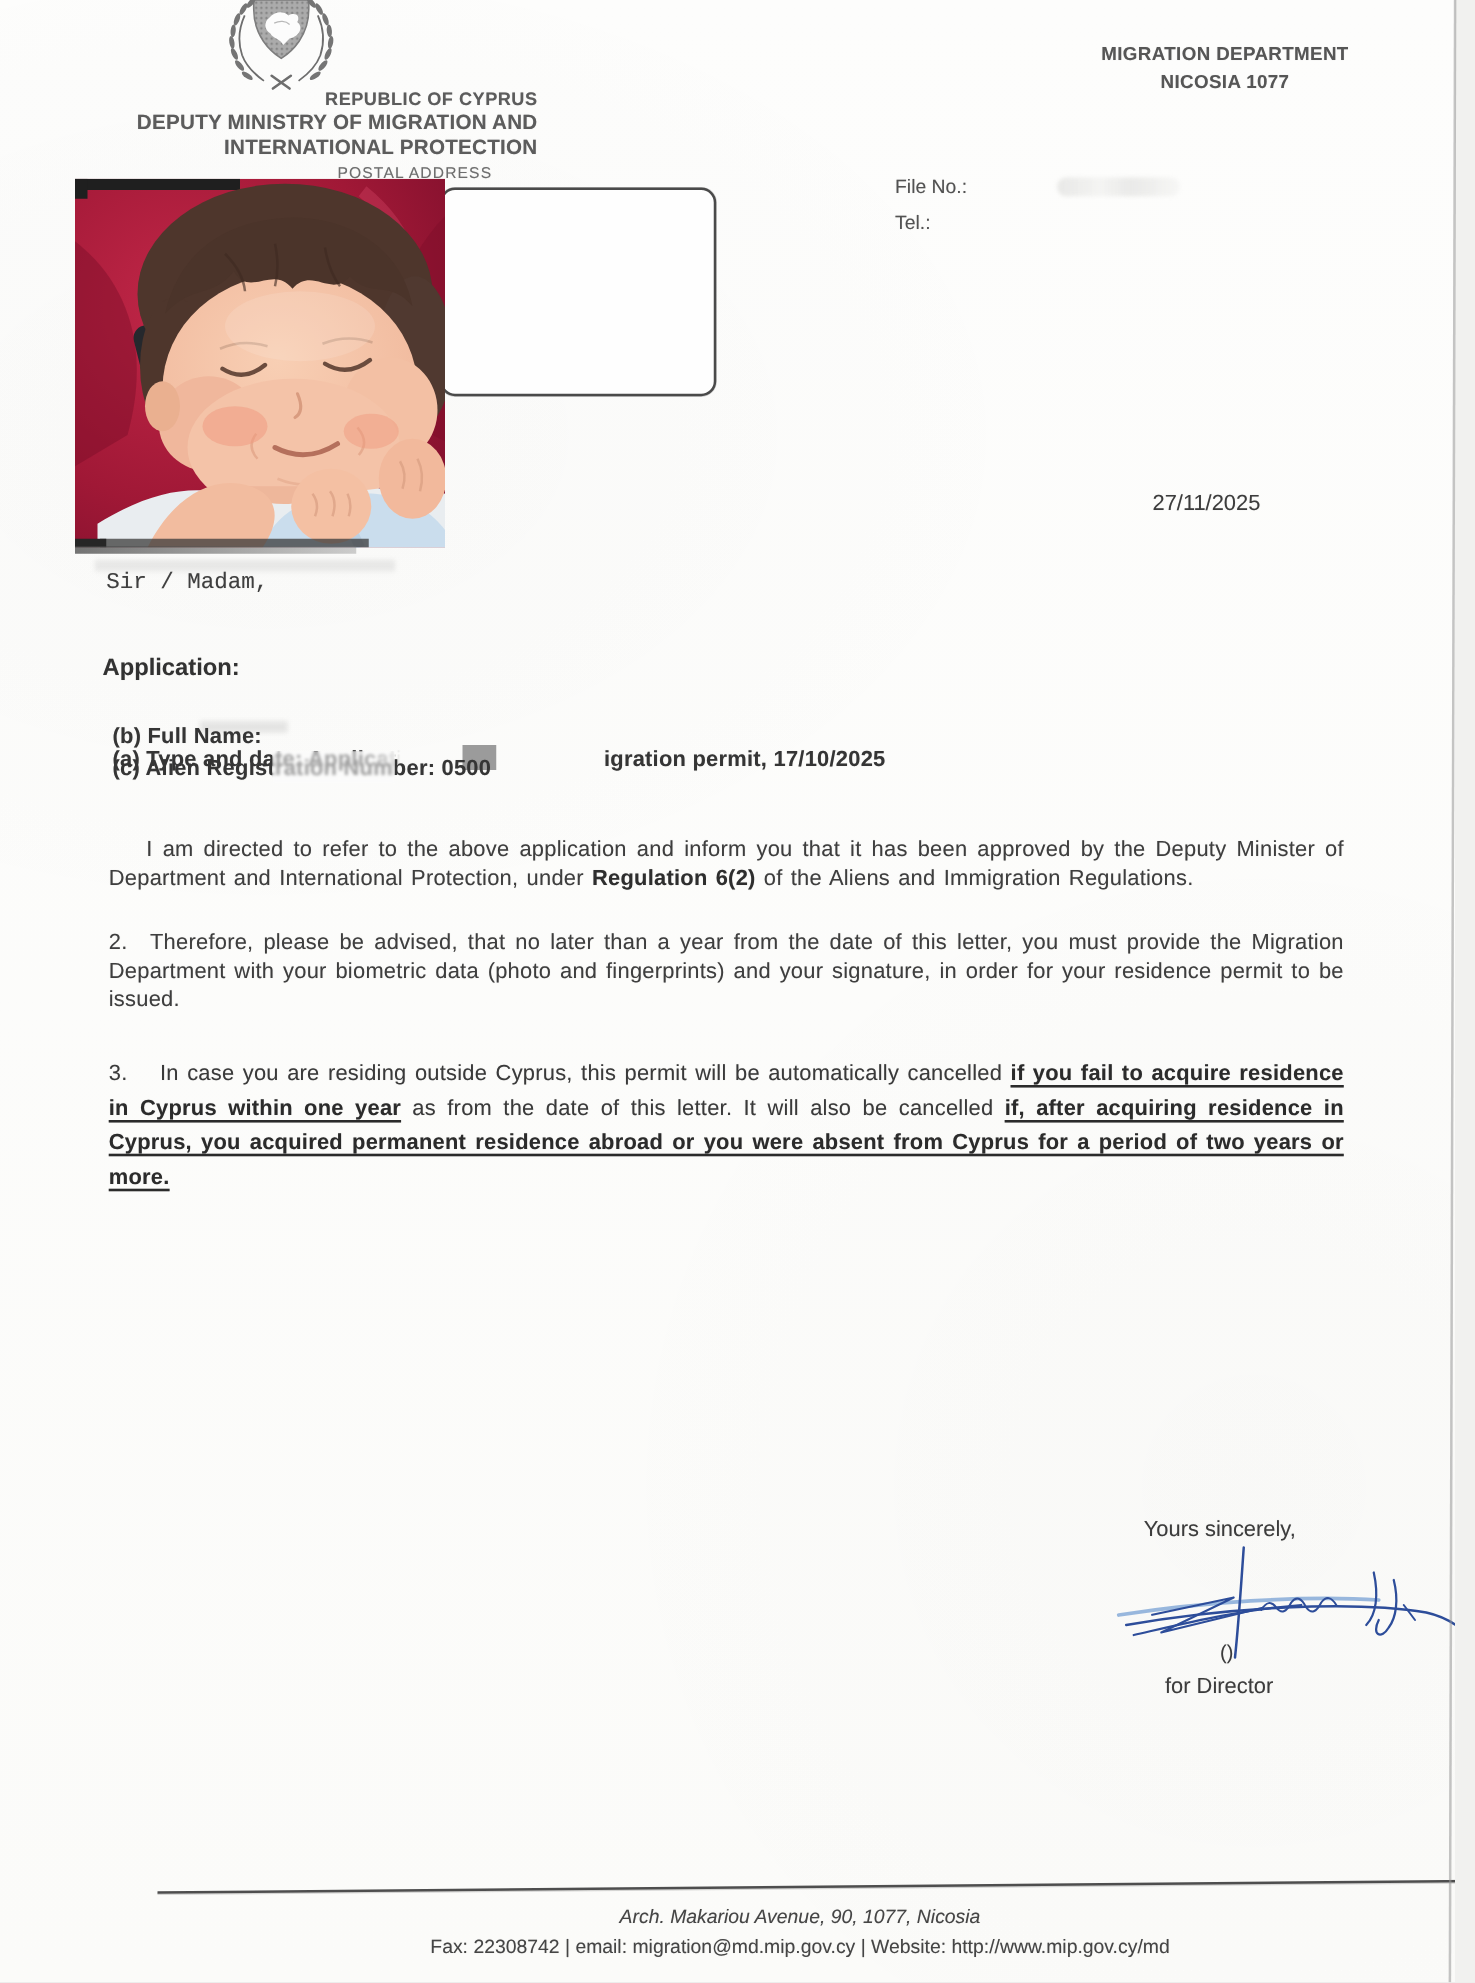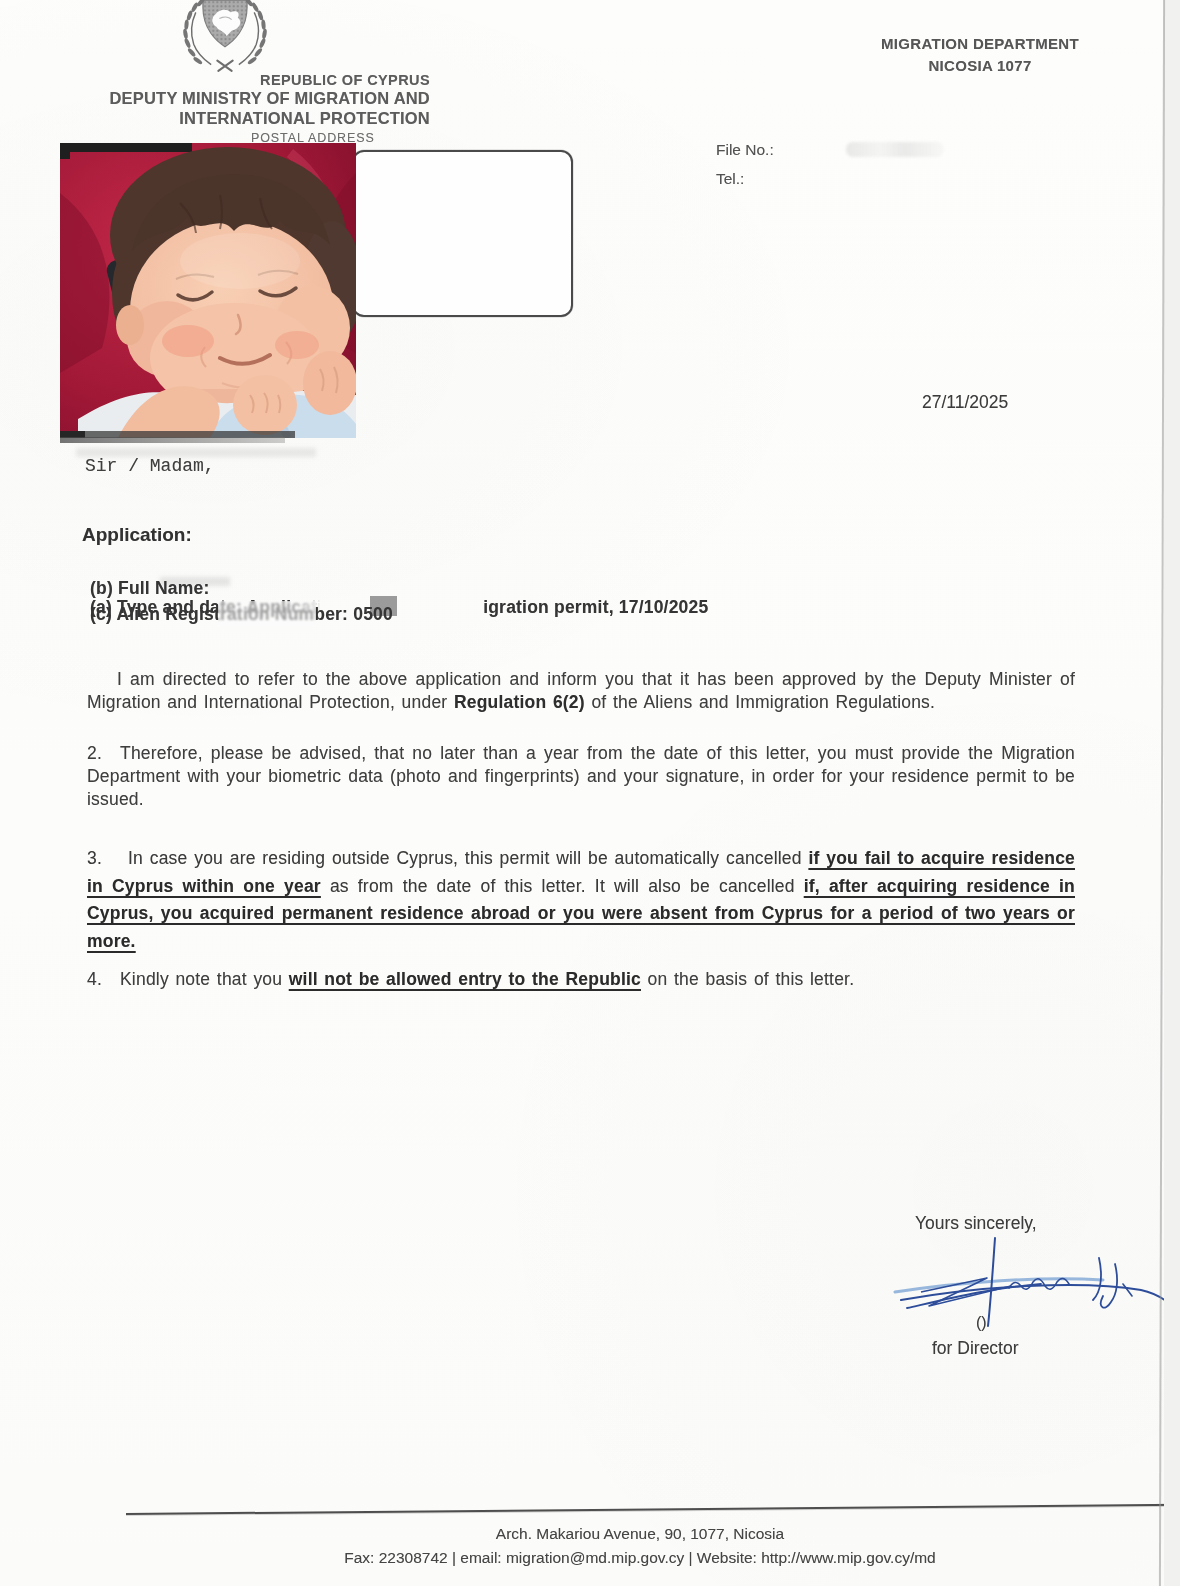--- a/index.html
+++ b/index.html
@@ -12,21 +12,21 @@
     font-family:"Liberation Sans", sans-serif;
     color:#3f3f3f;
     text-shadow:0 0 .6px rgba(80,80,80,.35);
   }
   .abs{position:absolute;}
   
   .crest{left:166px;top:0;width:118px;height:74px;}
   .org{left:30px;top:71px;width:400px;text-align:right;color:#5c5c5c;font-weight:bold;}
   .org .l1{font-size:14.5px;letter-spacing:.4px;line-height:18px;}
   .org .l2,.org .l3{font-size:16.5px;letter-spacing:.2px;line-height:19.5px;}
-  .postal{left:251px;top:131px;font-size:12.5px;letter-spacing:.9px;color:#6e6e6e;text-align:right;}
+  .postal{left:270px;top:131px;font-size:12.5px;letter-spacing:.9px;color:#6e6e6e;text-align:right;}
   .dept{left:840px;top:33px;width:280px;text-align:center;font-weight:bold;font-size:15px;color:#565656;line-height:22px;letter-spacing:.3px;}
   .fileno{left:716px;top:141px;font-size:15.5px;color:#525252;}
   .tel{left:716px;top:170px;font-size:15.5px;color:#525252;}
   .fileno-smudge{left:846px;top:142px;width:98px;height:15px;border-radius:7px;
     background:linear-gradient(to right, rgba(185,185,182,.30), rgba(185,185,182,.12) 35%, rgba(185,185,182,.28) 60%, rgba(185,185,182,.08));
     filter:blur(1.5px);}
   
   .photo{left:60px;top:143px;width:296px;height:295px;z-index:5;}
   .photo-edge{left:60px;top:437px;width:225px;height:6px;z-index:6;
     background:linear-gradient(to right, rgba(70,70,70,.75), rgba(120,120,120,.35));}
@@ -62,21 +62,21 @@
   .seg-bold-underline{font-weight:bold;color:#2b2b2b;
     text-decoration:underline;text-decoration-thickness:2px;text-underline-offset:3.5px;}
   
   .valediction{left:915px;top:1213px;font-size:17.5px;color:#3c3c3c;}
   .signature{left:891px;top:1236px;width:292px;height:92px;}
   .paren{left:976px;top:1314px;font-size:16px;color:#3c3c3c;}
   .signatory{left:932px;top:1338px;font-size:17.5px;color:#3c3c3c;}
   
   .footer-line{left:126px;top:1513px;width:1058px;height:2.2px;background:#4e4e4e;
     transform:rotate(-0.5deg);transform-origin:left center;box-shadow:0 1px 0 rgba(100,100,100,.25);}
-  .footer-address{left:140px;top:1525px;width:1000px;text-align:center;font-size:15.5px;color:#454545;}
+  .footer-address{left:140px;top:1525px;width:1000px;text-align:center;font-size:15.5px;color:#454545;font-style:italic;}
   .footer-contact{left:140px;top:1549px;width:1000px;text-align:center;font-size:15.5px;color:#454545;}
   
   .page-edge-strip{left:1164px;top:0;width:16px;height:1586px;background:#f1f1ef;}
   .page-edge-line{left:1161px;top:0;width:2px;height:1586px;background:rgba(150,150,150,.55);transform:rotate(.15deg);}
 </style>
 </head>
 <body>
 
 <div class="page">
 
@@ -213,24 +213,23 @@
   <div class="abs app-line line-a">
     <span>(a) Type and date: Appli</span><span class="fade-out">cati</span><span class="gap1"></span><span class="redact-box"></span><span class="gap2"></span><span>igration permit, 17/10/2025</span>
   </div>
   <div class="abs line-a-smudge"></div>
   <div class="abs app-line line-b">(b) Full Name:</div>
   <div class="abs app-line line-c">
     <span>(c) Alien Registration Number: 0500</span>
     <span class="line-c-overlay"></span>
   </div>
 
-  <div class="para p1"><span class="seg-normal">I am directed to refer to the above application and inform you that it has been approved by the Deputy Minister of Migration and International Protection, under </span><span class="seg-bold">Regulation 6(2)</span><span class="seg-normal"> of the Aliens and Immigration Regulations.</span></div>
+  <div class="para p1"><span class="seg-normal">I am directed to refer to the above application and inform you that it has been approved by the Deputy Minister of Department and International Protection, under </span><span class="seg-bold">Regulation 6(2)</span><span class="seg-normal"> of the Aliens and Immigration Regulations.</span></div>
   <div class="para p2"><span class="pnum">2.</span><span class="seg-normal">Therefore, please be advised, that no later than a year from the date of this letter, you must provide the Migration Department with your biometric data (photo and fingerprints) and your signature, in order for your residence permit to be issued.</span></div>
   <div class="para p3"><span class="pnum">3.</span><span class="seg-normal">In case you are residing outside Cyprus, this permit will be automatically cancelled </span><span class="seg-bold-underline">if you fail to acquire residence in Cyprus within one year</span><span class="seg-normal"> as from the date of this letter. It will also be cancelled </span><span class="seg-bold-underline">if, after acquiring residence in Cyprus, you acquired permanent residence abroad or you were absent from Cyprus for a period of two years or more.</span></div>
-  <div class="para p4"><span class="pnum">4.</span><span class="seg-normal">Kindly note that you </span><span class="seg-bold-underline">will not be allowed entry to the Republic</span><span class="seg-normal"> on the basis of this letter.</span></div>
 
   <div class="abs valediction">Yours sincerely,</div>
   <svg class="abs signature" viewBox="0 0 292 92" aria-hidden="true">
     <path d="M4,56 C70,46 150,40 212,44" stroke="#7fa6d6" stroke-width="3" fill="none" opacity=".8" stroke-linecap="round"></path>
     <path d="M10,64 C90,50 190,44 250,54 C268,58 282,68 289,80" stroke="#2d4d9a" stroke-width="2" fill="none" stroke-linecap="round"></path>
     <path d="M16,72 C60,62 100,52 150,48" stroke="#2d4d9a" stroke-width="1.8" fill="none" stroke-linecap="round"></path>
     <path d="M30,56 L96,42 L38,70 L120,50" stroke="#2d4d9a" stroke-width="1.6" fill="none" stroke-linejoin="round"></path>
     <path d="M104,2 C102,30 100,62 97,90" stroke="#2d4d9a" stroke-width="2" fill="none" stroke-linecap="round"></path>
     <path d="M118,52 Q124,42 130,50 Q136,58 142,46 Q148,38 154,50 Q160,58 166,46 Q172,38 178,48" stroke="#2d4d9a" stroke-width="1.6" fill="none" stroke-linecap="round"></path>
     <path d="M208,22 C212,40 210,56 202,64" stroke="#2d4d9a" stroke-width="1.8" fill="none" stroke-linecap="round"></path>

